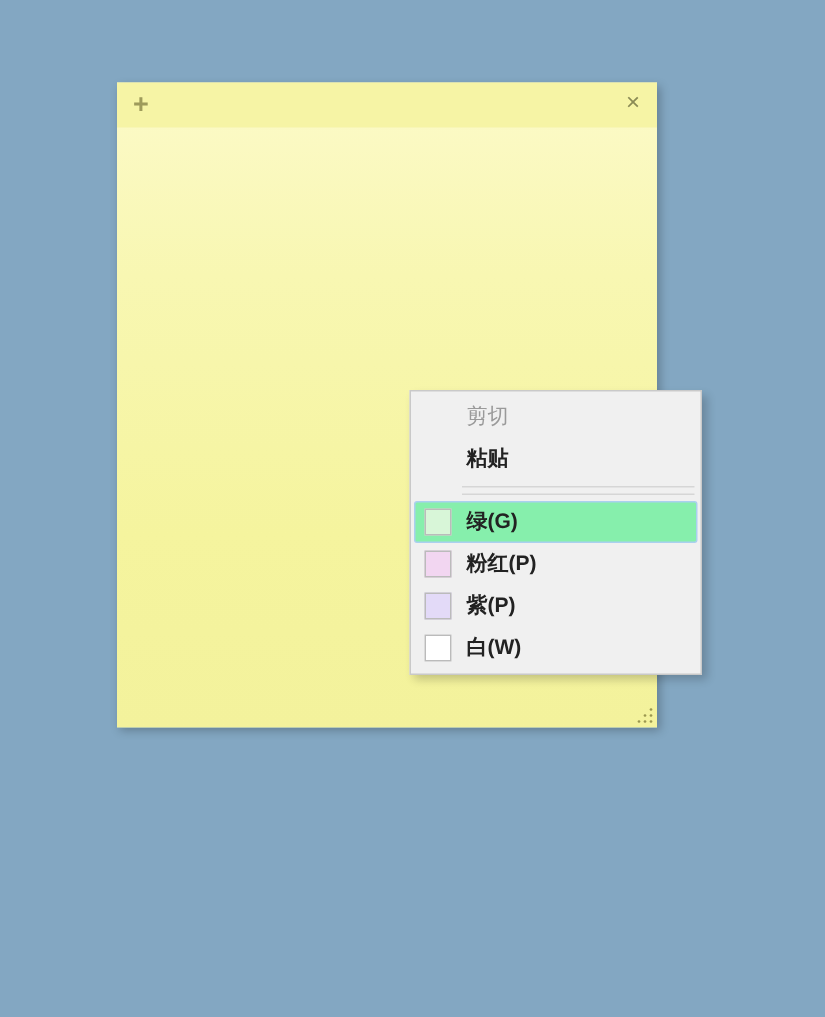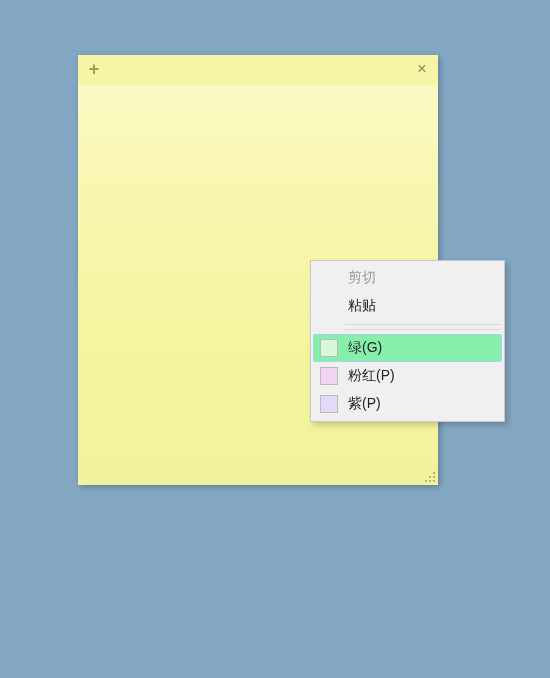--- a/index.html
+++ b/index.html
@@ -76,39 +76,38 @@
   .ctx-menu {
     position: absolute;
     left: 273px;
     top: 260px;
     width: 195px;
     background: #f0f0f0;
     border: 1px solid #c9c9c9;
     box-shadow: 3px 3px 6px rgba(0,0,0,0.2);
     padding: 3px 2px;
     box-sizing: border-box;
-    margin-left: 37px;
   }
   .ctx-item {
     display: flex;
     align-items: center;
     height: 28px;
     padding-left: 34px;
     color: #333;
     position: relative;
     cursor: default;
     box-sizing: border-box;
     border: 1px solid transparent;
   }
   .ctx-item.disabled {
     color: #9a9a9a;
   }
   .ctx-item.enabled {
     color: #222;
-    font-weight: 400;
+    font-weight: 700;
   }
   .ctx-item.highlight {
     background: #86efac;
     border: 1px solid #aad0ef;
     border-radius: 2px;
   }
   .ctx-sep {
     height: 1px;
     background: #d6d6d6;
     margin: 4px 2px 4px 32px;
@@ -162,15 +161,19 @@
         <span>绿(G)</span>
       </div>
       <div class="ctx-item enabled">
         <span class="swatch" style="background: rgb(242, 214, 241);"></span>
         <span>粉红(P)</span>
       </div>
       <div class="ctx-item enabled">
         <span class="swatch" style="background: rgb(227, 218, 248);"></span>
         <span>紫(P)</span>
       </div>
+      <div class="ctx-item enabled">
+        <span class="swatch" style="background: rgb(255, 255, 255);"></span>
+        <span>白(W)</span>
+      </div>
     </div>
 
 </div>
 
 </body></html>

